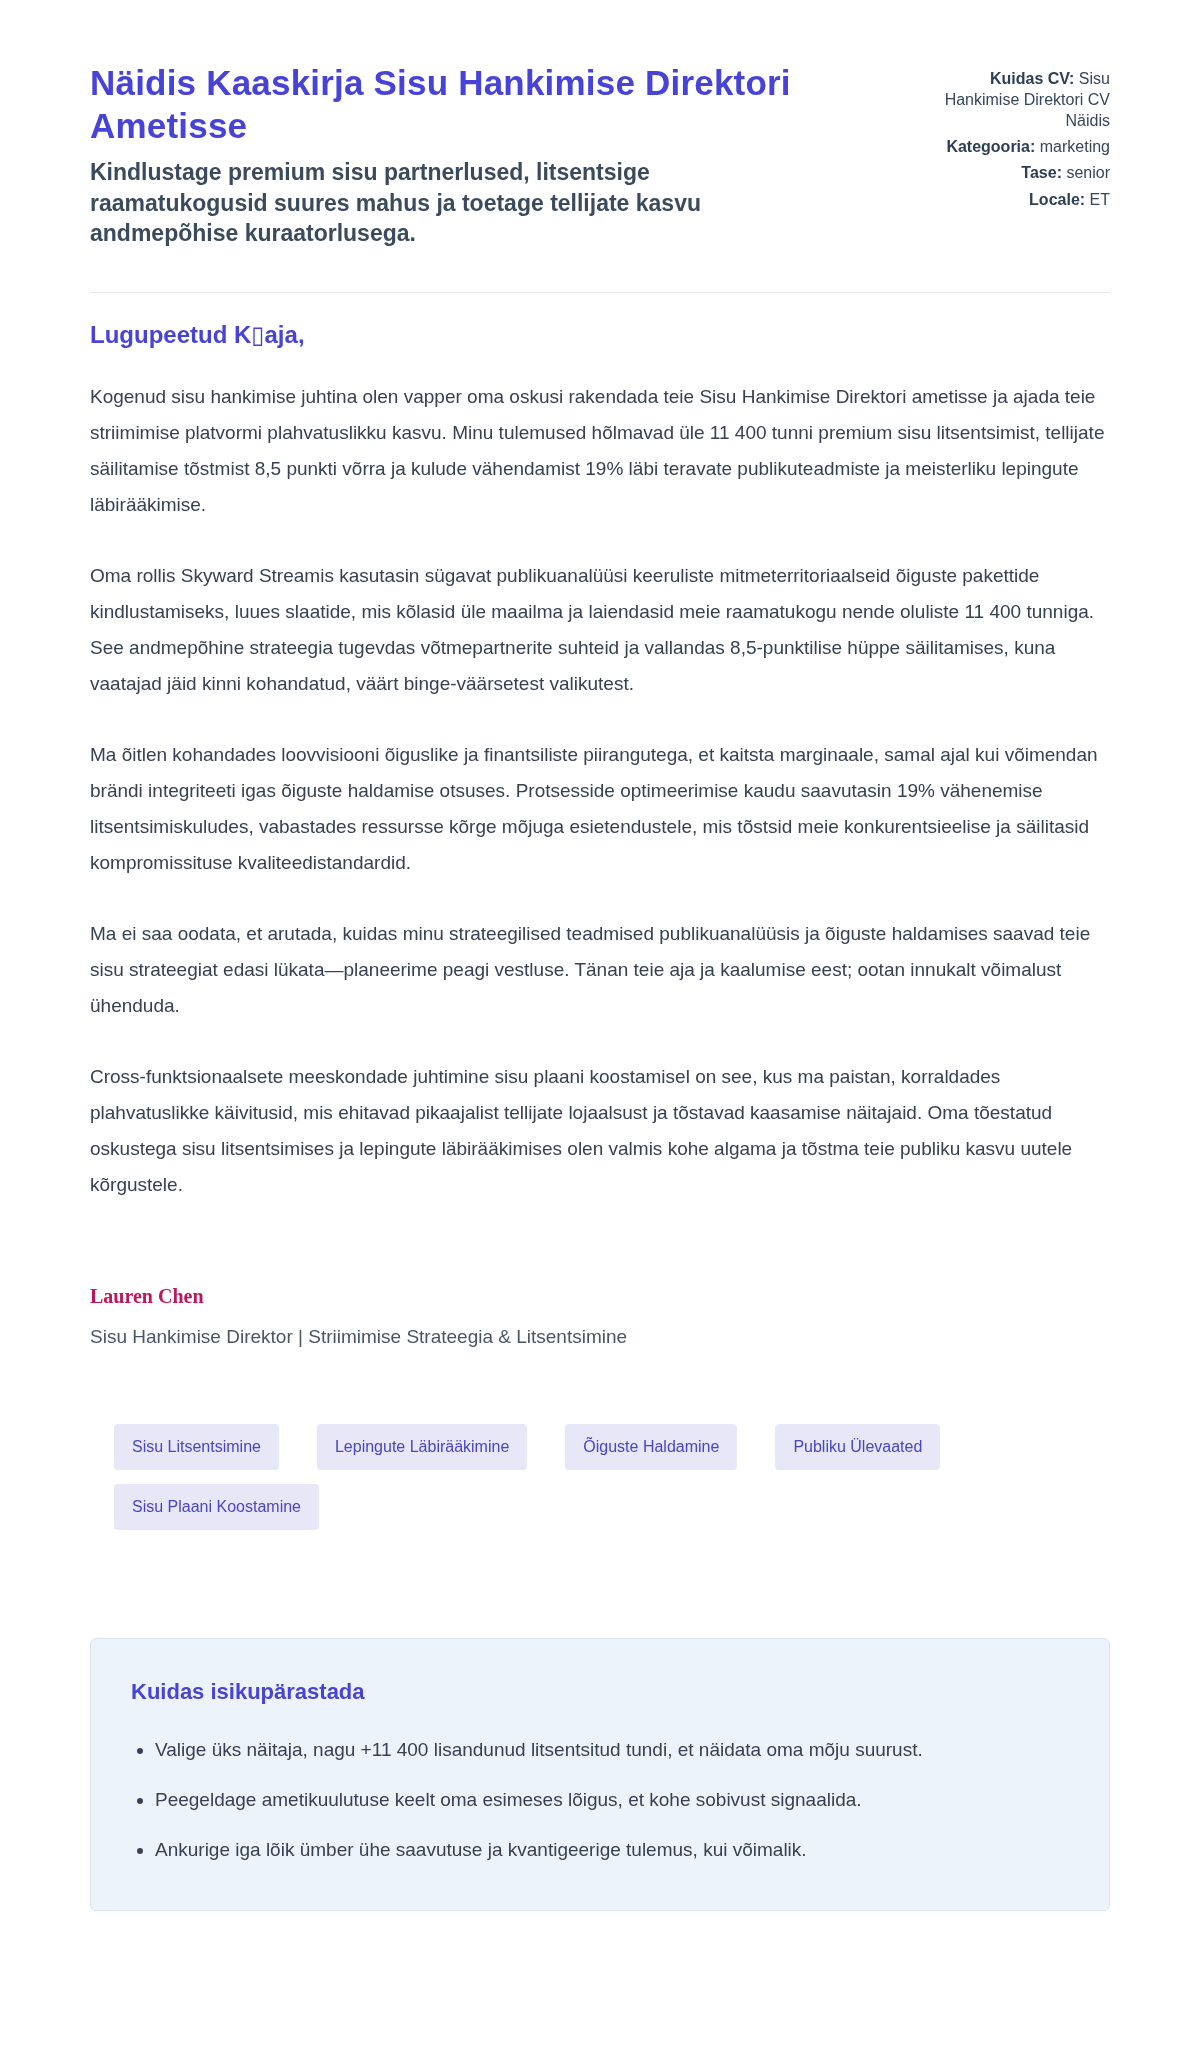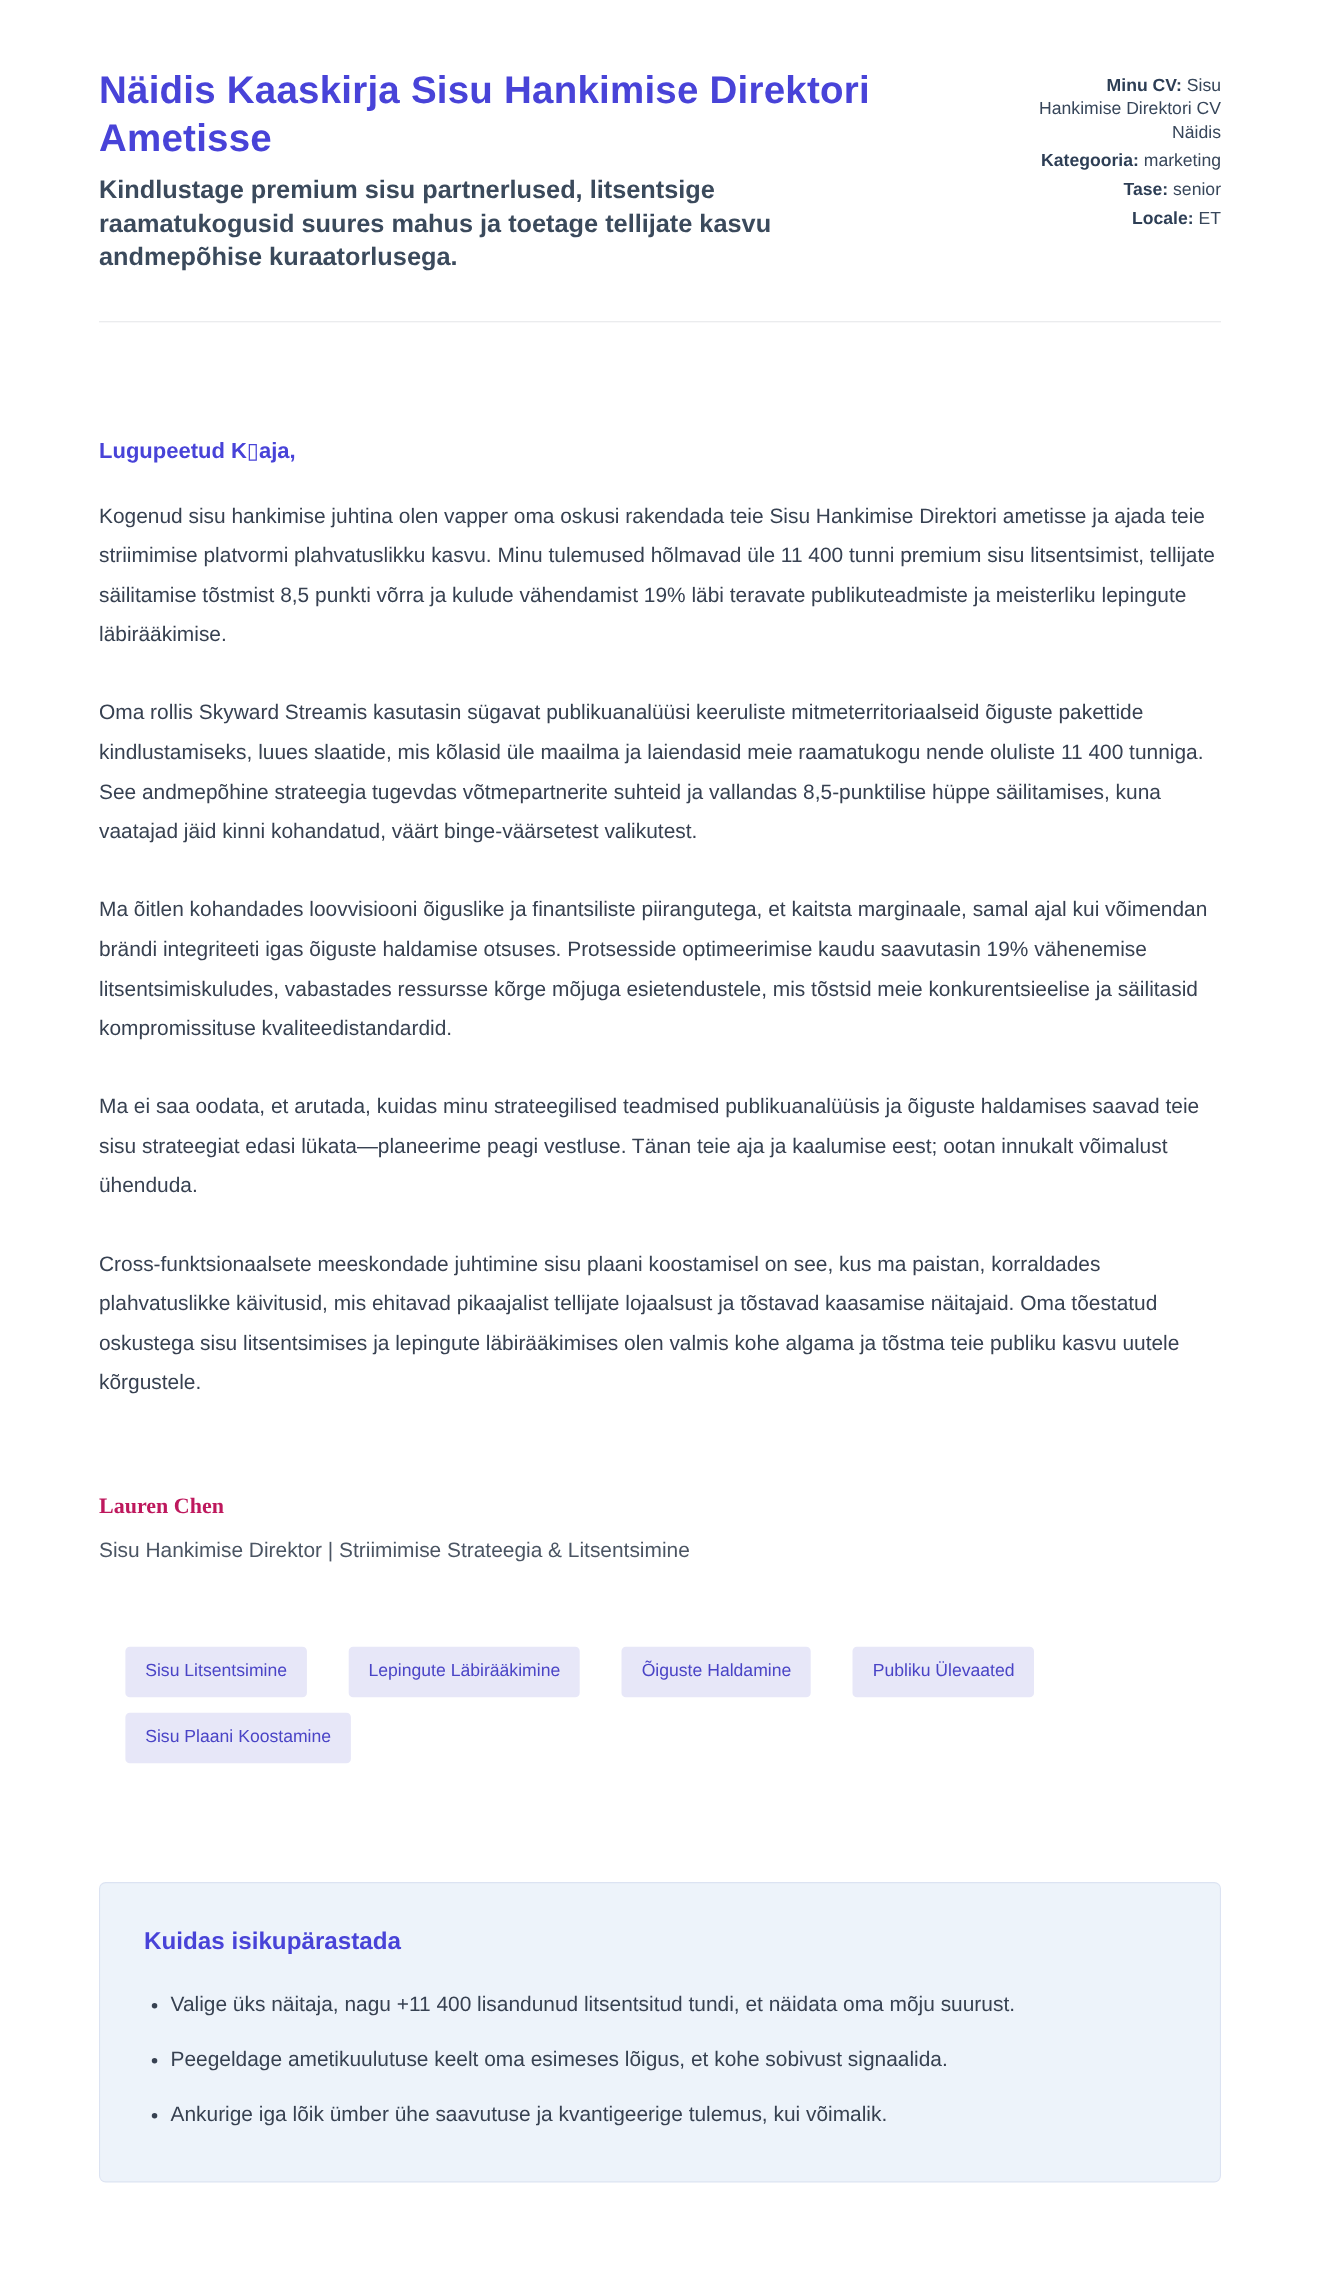--- a/index.html
+++ b/index.html
@@ -51,22 +51,22 @@
   }
   .meta-item{margin-bottom:5px;}
   .meta-label{font-weight:bold;color:#2d3e55;}
   .divider{
     border:none;
     border-top:1px solid #e7e8ea;
     margin:44px 0 0;
   }
   
   .greeting{
-    margin-top:104px;
-    font-size:20px;
+    margin-top:28px;
+    font-size:24px;
     font-weight:bold;
     color:var(--accent);
   }
   .letter-body{margin-top:30px;}
   .letter-body p{
     font-size:19px;
     line-height:36px;
     margin:0 0 35px;
     color:var(--body-text);
   }
@@ -127,21 +127,21 @@
 <body>
 
 <div class="page">
 
   <div class="header">
     <div class="header-left">
       <h1 class="page-title">Näidis Kaaskirja Sisu Hankimise Direktori Ametisse</h1>
       <p class="page-subtitle">Kindlustage premium sisu partnerlused, litsentsige raamatukogusid suures mahus ja toetage tellijate kasvu andmepõhise kuraatorlusega.</p>
     </div>
     <div class="meta">
-        <div class="meta-item"><span class="meta-label">Minu CV:</span> Sisu Hankimise Direktori CV Näidis</div>
+        <div class="meta-item"><span class="meta-label">Kuidas CV:</span> Sisu Hankimise Direktori CV Näidis</div>
         <div class="meta-item"><span class="meta-label">Kategooria:</span> marketing</div>
         <div class="meta-item"><span class="meta-label">Tase:</span> senior</div>
         <div class="meta-item"><span class="meta-label">Locale:</span> ET</div>
       </div>
   </div>
 
   <hr class="divider">
 
   <div class="greeting">Lugupeetud K▯aja,</div>
 

